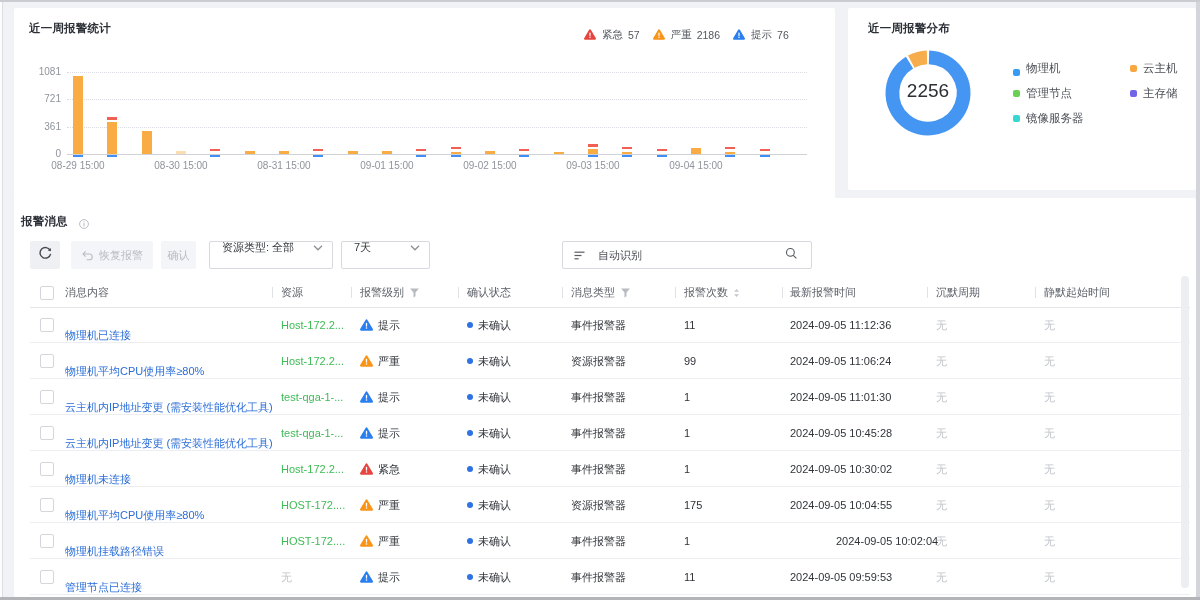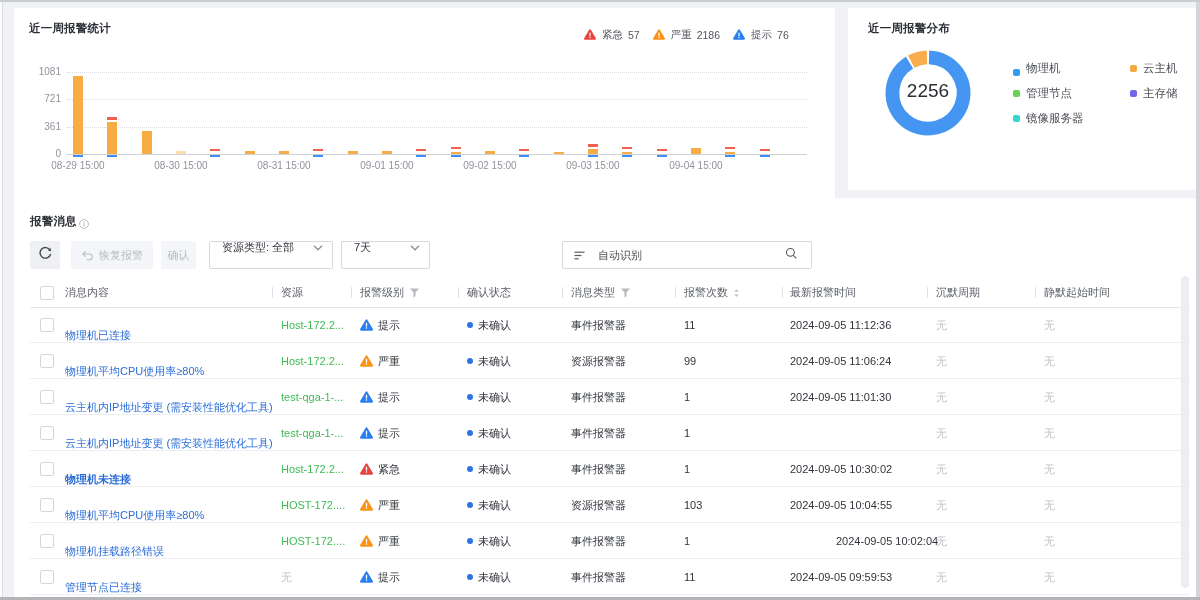--- a/index.html
+++ b/index.html
@@ -199,21 +199,21 @@
         <span class="lbl">主存储</span>
       </div>
       <div class="dist-legend-item" style="left: 165px; top: 103px;">
         <span class="marker" style="background: rgb(53, 216, 208);"></span>
         <span class="lbl">镜像服务器</span>
       </div>
     </div>
 </div>
 
 <div class="card" id="card-msgs">
-  <div class="card-title" style="left:16px; top:16px;">报警消息</div>
+  <div class="card-title" style="left:7px; top:16px;">报警消息</div>
   <span id="msgs-info-icon">
     <svg width="10" height="10" viewBox="0 0 10 10">
         <circle cx="5" cy="5" r="4.4" fill="none" stroke="#b9bcc2" stroke-width="1"></circle>
         <rect x="4.45" y="4.2" width="1.1" height="3.2" fill="#b9bcc2"></rect>
         <rect x="4.45" y="2.4" width="1.1" height="1.1" fill="#b9bcc2"></rect>
       </svg>
   </span>
 
   <div class="toolbar-btn" id="btn-refresh">
     <span>
@@ -422,27 +422,28 @@
             <circle cx="12" cy="16.6" r="1.5" fill="#fff"></circle>
           </svg>
           <span class="lvl-txt">提示</span>
         </div>
         <div class="tcell" style="left: 453px;">
           <span class="status-dot"></span>
           <span>未确认</span>
         </div>
         <div class="tcell" style="left: 557px;">事件报警器</div>
         <div class="tcell" style="left: 670px;">1</div>
+        <div class="tcell" style="left: 776px;">2024-09-05 10:45:28</div>
         <div class="tcell gray-none" style="left: 922px;">无</div>
         <div class="tcell gray-none" style="left: 1030px;">无</div>
         <div class="sep"></div>
       </div>
       <div class="trow" style="top: 253px;">
         <div class="checkbox"></div>
-        <div class="tcell" style="left: 51px; font-weight: bold;">
+        <div class="tcell" style="left: 51px;">
           <span class="msg-link">物理机未连接</span>
         </div>
         <div class="tcell" style="left: 267px;">
           <span class="res-green">Host-172.2...</span>
         </div>
         <div class="tcell" style="left: 346px;">
           <svg viewBox="0 0 24 22" width="13" height="12">
             <path d="M12 2.6 L22 19.4 L2 19.4 Z" fill="#e64540" stroke="#e64540" stroke-width="4" stroke-linejoin="round"></path>
             <rect x="10.8" y="7" width="2.4" height="7" rx="1.2" fill="#fff"></rect>
             <circle cx="12" cy="16.6" r="1.5" fill="#fff"></circle>
@@ -474,21 +475,21 @@
             <rect x="10.8" y="7" width="2.4" height="7" rx="1.2" fill="#fff"></rect>
             <circle cx="12" cy="16.6" r="1.5" fill="#fff"></circle>
           </svg>
           <span class="lvl-txt">严重</span>
         </div>
         <div class="tcell" style="left: 453px;">
           <span class="status-dot"></span>
           <span>未确认</span>
         </div>
         <div class="tcell" style="left: 557px;">资源报警器</div>
-        <div class="tcell" style="left: 670px;">103</div>
+        <div class="tcell" style="left: 670px;">175</div>
         <div class="tcell" style="left: 776px;">2024-09-05 10:04:55</div>
         <div class="tcell gray-none" style="left: 922px;">无</div>
         <div class="tcell gray-none" style="left: 1030px;">无</div>
         <div class="sep"></div>
       </div>
       <div class="trow" style="top: 325px;">
         <div class="checkbox"></div>
         <div class="tcell" style="left: 51px;">
           <span class="msg-link">物理机挂载路径错误</span>
         </div>

